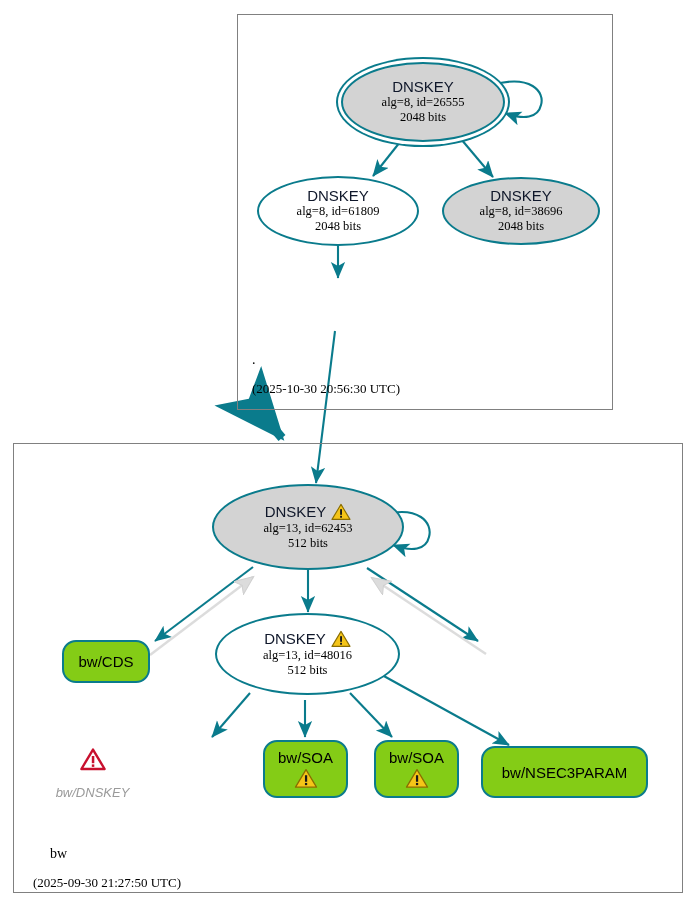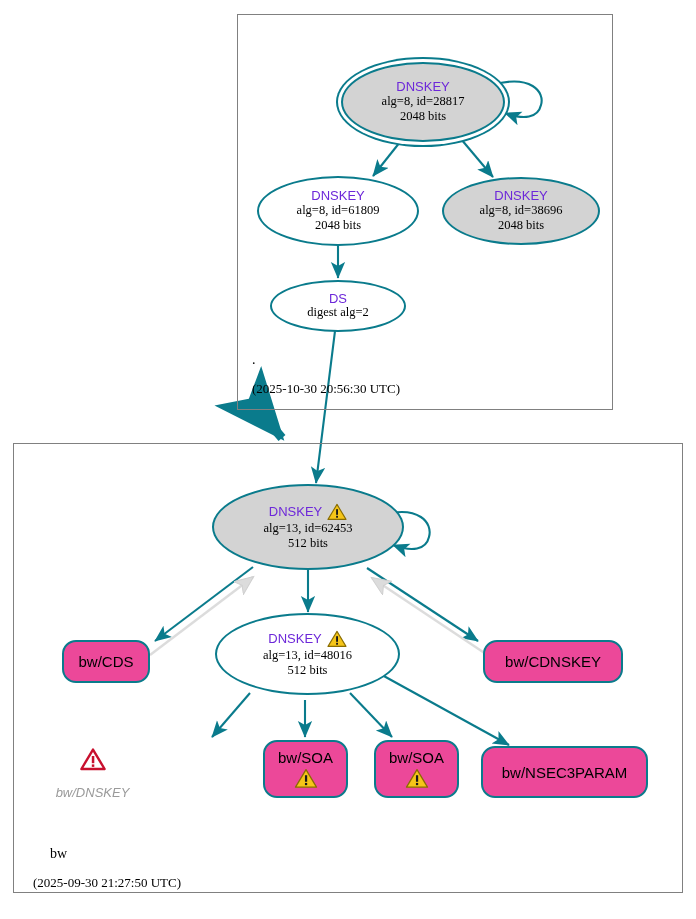--- a/index.html
+++ b/index.html
@@ -52,26 +52,26 @@
     border-radius: 50%;
     background: #ffffff;
   }
   .ellipse.filled { background: #d3d3d3; }
   .ellipse.double {
     box-shadow: 0 0 0 3px #ffffff, 0 0 0 5px #0a7b8c;
   }
   .rrect {
     border: 2px solid #0a7b8c;
     border-radius: 14px;
-    background: #ec4899;
+    background: #84cc16;
   }
   .ttl-title {
     font-family: "Liberation Sans", sans-serif;
-    font-size: 13px;
-    color: #6d28d9;
+    font-size: 15px;
+    color: #0f172a;
     line-height: 1.05;
     display: flex;
     align-items: center;
     justify-content: center;
     gap: 5px;
     white-space: nowrap;
   }
   .ttl-sub {
     font-family: "Liberation Serif", serif;
     font-size: 12.5px;
@@ -149,40 +149,36 @@
 
     <path d="M382,675 L509,745" fill="none" stroke="#0a7b8c" stroke-width="2.1" marker-end="url(#ah-teal)"></path>
   </svg>
 
   <div class="zone-box" style="left:237px; top:14px; width:376px; height:396px;"></div>
   <div class="zone-label zone-name" style="left:252px; top:352px;">.</div>
   <div class="zone-label zone-time" style="left:252px; top:381px;">(2025-10-30 20:56:30 UTC)</div>
 
   <div class="node ellipse double filled" style="left:341px; top:62px; width:164px; height:80px;">
     <div class="ttl-title">DNSKEY</div>
-    <div class="ttl-sub">alg=8, id=28817</div>
+    <div class="ttl-sub">alg=8, id=26555</div>
     <div class="ttl-sub">2048 bits</div>
   </div>
 
   <div class="node ellipse" style="left:257px; top:176px; width:162px; height:70px;">
     <div class="ttl-title">DNSKEY</div>
     <div class="ttl-sub">alg=8, id=61809</div>
     <div class="ttl-sub">2048 bits</div>
   </div>
 
   <div class="node ellipse filled" style="left:442px; top:177px; width:158px; height:68px;">
     <div class="ttl-title">DNSKEY</div>
     <div class="ttl-sub">alg=8, id=38696</div>
     <div class="ttl-sub">2048 bits</div>
   </div>
 
-  <div class="node ellipse" style="left:270px; top:280px; width:136px; height:52px;">
-    <div class="ttl-title">DS</div>
-    <div class="ttl-sub">digest alg=2</div>
-  </div>
 
   <div class="zone-box" style="left:13px; top:443px; width:670px; height:450px;"></div>
   <div class="zone-label zone-name" style="left:33px; top:846px;padding-left:17px;">bw</div>
   <div class="zone-label zone-time" style="left:33px; top:875px;">(2025-09-30 21:27:50 UTC)</div>
 
   <div class="node ellipse filled" style="left:212px; top:484px; width:192px; height:86px;">
     <div class="ttl-title">
       <span>DNSKEY</span>
       <svg class="warn-tri" width="20" height="18" viewBox="0 0 20 18">
         <path d="M10 1.4 L19 16.4 L1 16.4 Z" fill="#f5c518" stroke="#8a6d00" stroke-width="1.1" stroke-linejoin="round"></path>
@@ -204,23 +200,20 @@
       </svg>
     </div>
     <div class="ttl-sub">alg=13, id=48016</div>
     <div class="ttl-sub">512 bits</div>
   </div>
 
   <div class="node rrect" style="left:62px; top:640px; width:88px; height:43px;">
     <div class="box-label">bw/CDS</div>
   </div>
 
-  <div class="node rrect" style="left:483px; top:640px; width:140px; height:43px;">
-    <div class="box-label">bw/CDNSKEY</div>
-  </div>
 
   <div class="orphan" style="left:45px; top:748px; width:95px;">
     <svg class="err-tri" width="26" height="23" viewBox="0 0 26 23">
       <path d="M13 1.6 L24.6 21 L1.4 21 Z" fill="#ffffff" stroke="#c8102e" stroke-width="2.4" stroke-linejoin="round"></path>
       <rect x="11.8" y="8" width="2.5" height="7.2" fill="#c8102e"></rect>
       <rect x="11.8" y="16.4" width="2.5" height="2.5" fill="#c8102e"></rect>
     </svg>
     <div class="orphan-label">bw/DNSKEY</div>
   </div>
 

